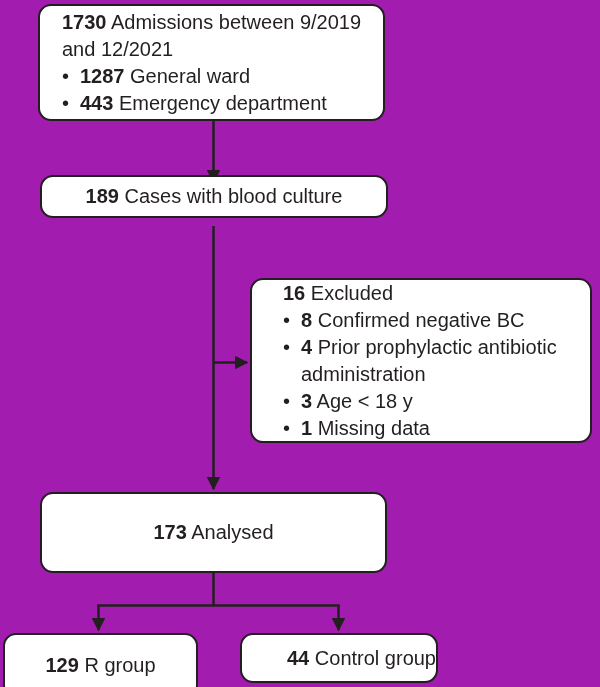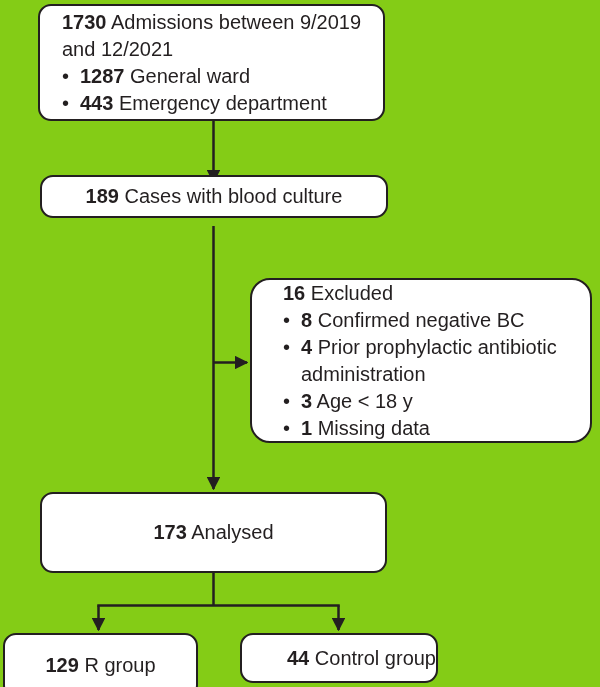--- a/index.html
+++ b/index.html
@@ -4,21 +4,21 @@
 <style>
   html, body {
     margin: 0;
     padding: 0;
     background: #ffffff;
   }
   .stage {
     position: relative;
     width: 600px;
     height: 687px;
-    background: #84cc16;
+    background: #a21caf;
     font-family: "Liberation Sans", sans-serif;
     font-size: 20px;
     line-height: 27px;
     color: #231f20;
     overflow: hidden;
   }
   .arrows {
     position: absolute;
     left: 0;
     top: 0;
@@ -44,21 +44,21 @@
     padding-left: 18px;
     text-indent: -18px;
   }
   .bullet {
     display: inline-block;
     width: 18px;
     text-indent: 0;
   }
   #box-admissions   { left: 38px;  top: 4px;   width: 347px; height: 117px; padding: 2px 8px 2px 22px; }
   #box-blood-culture{ left: 40px;  top: 175px; width: 348px; height: 43px;  }
-  #box-excluded     { left: 250px; top: 278px; width: 342px; height: 165px; padding: 2px 12px 2px 31px; border-radius: 20px; }
+  #box-excluded     { left: 250px; top: 278px; width: 342px; height: 165px; padding: 2px 12px 2px 31px; }
   #box-analysed     { left: 40px;  top: 492px; width: 347px; height: 81px;  }
   #box-r-group      { left: 3px;   top: 633px; width: 195px; height: 65px;  }
   #box-control-group{ left: 240px; top: 633px; width: 198px; height: 50px; align-items: flex-end;  }
 </style>
 </head>
 <body>
 
 <div class="stage">
 
   <svg class="arrows" width="600" height="687" viewBox="0 0 600 687">

